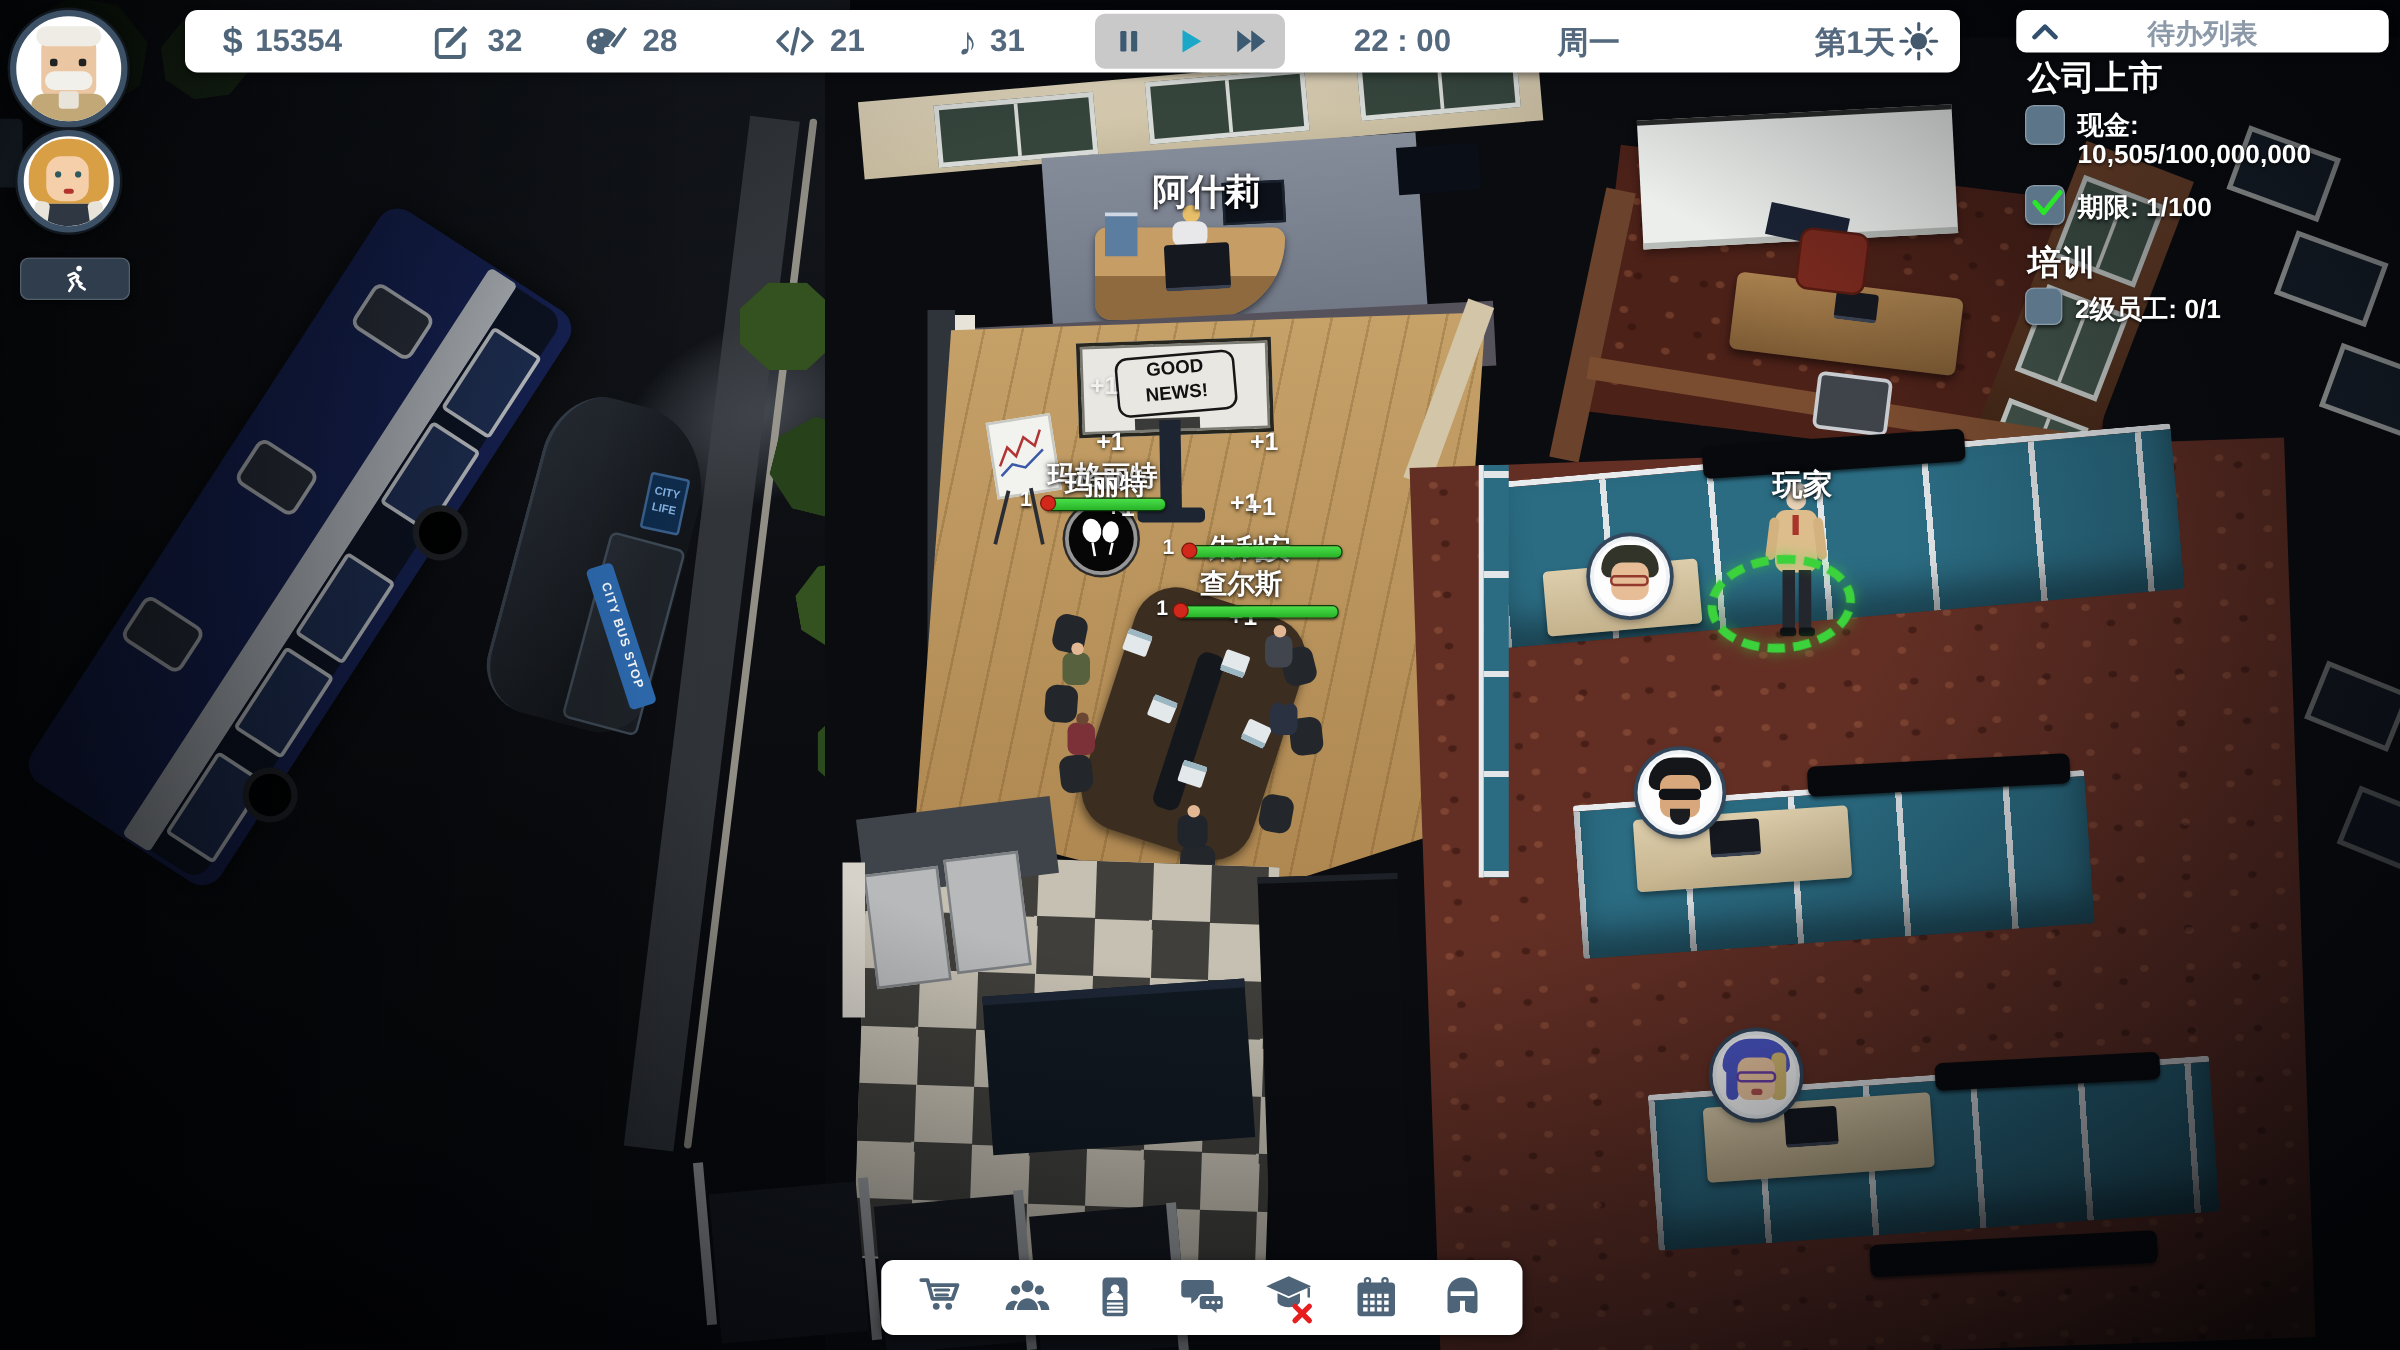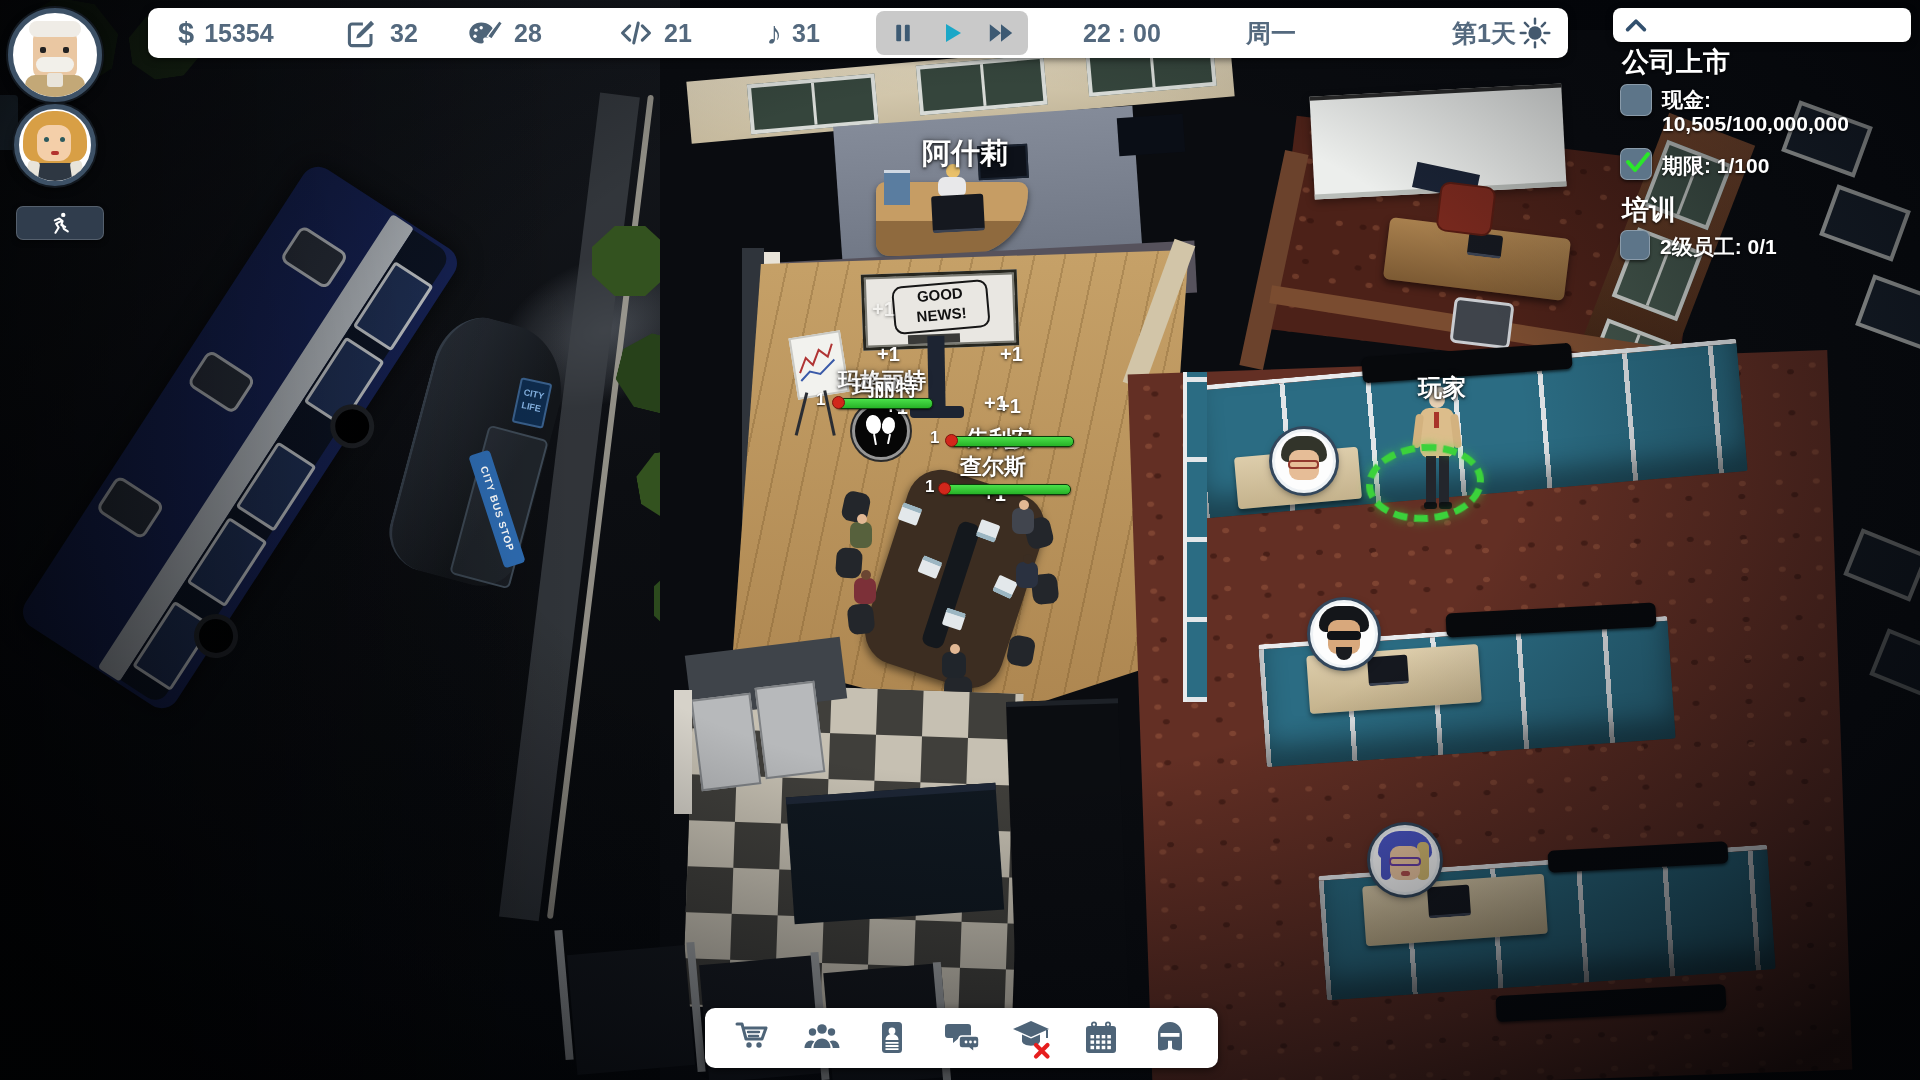--- a/index.html
+++ b/index.html
@@ -427,20 +427,21 @@
             <line x1="12.9" y1="27.1" x2="9.4" y2="30.6"></line>
           </g>
         </svg>
     </span>
   </div>
 
   <div id="todo-head">
     <svg style="position:absolute;left:10px;top:7px" width="26" height="20" viewBox="0 0 28 20">
         <path d="M5 15l9-9 9 9" fill="none" stroke="#32506e" stroke-width="4" stroke-linecap="round" stroke-linejoin="round"></path>
       </svg>
+    <div class="ttl">待办列表</div>
   </div>
   <div>
     <div class="todo-txt" style="left:1622px;top:44px;font-size:27px">公司上市</div>
     <div class="cbx" style="left:1620px;top:84px"></div>
     <div class="todo-txt" style="left:1662px;top:86px;font-size:21px"><span>现金:</span></div>
     <div class="todo-txt" style="left:1662px;top:112px;font-size:21px"><span>10,505/100,000,000</span></div>
     <div class="cbx" style="left:1620px;top:148px">
       <svg style="position:absolute;left:2px;top:-2px" width="30" height="30" viewBox="0 0 30 30">
           <path d="M5 15l7 8 13-16" fill="none" stroke="#2ae62a" stroke-width="4" stroke-linecap="round" stroke-linejoin="round"></path>
         </svg>

